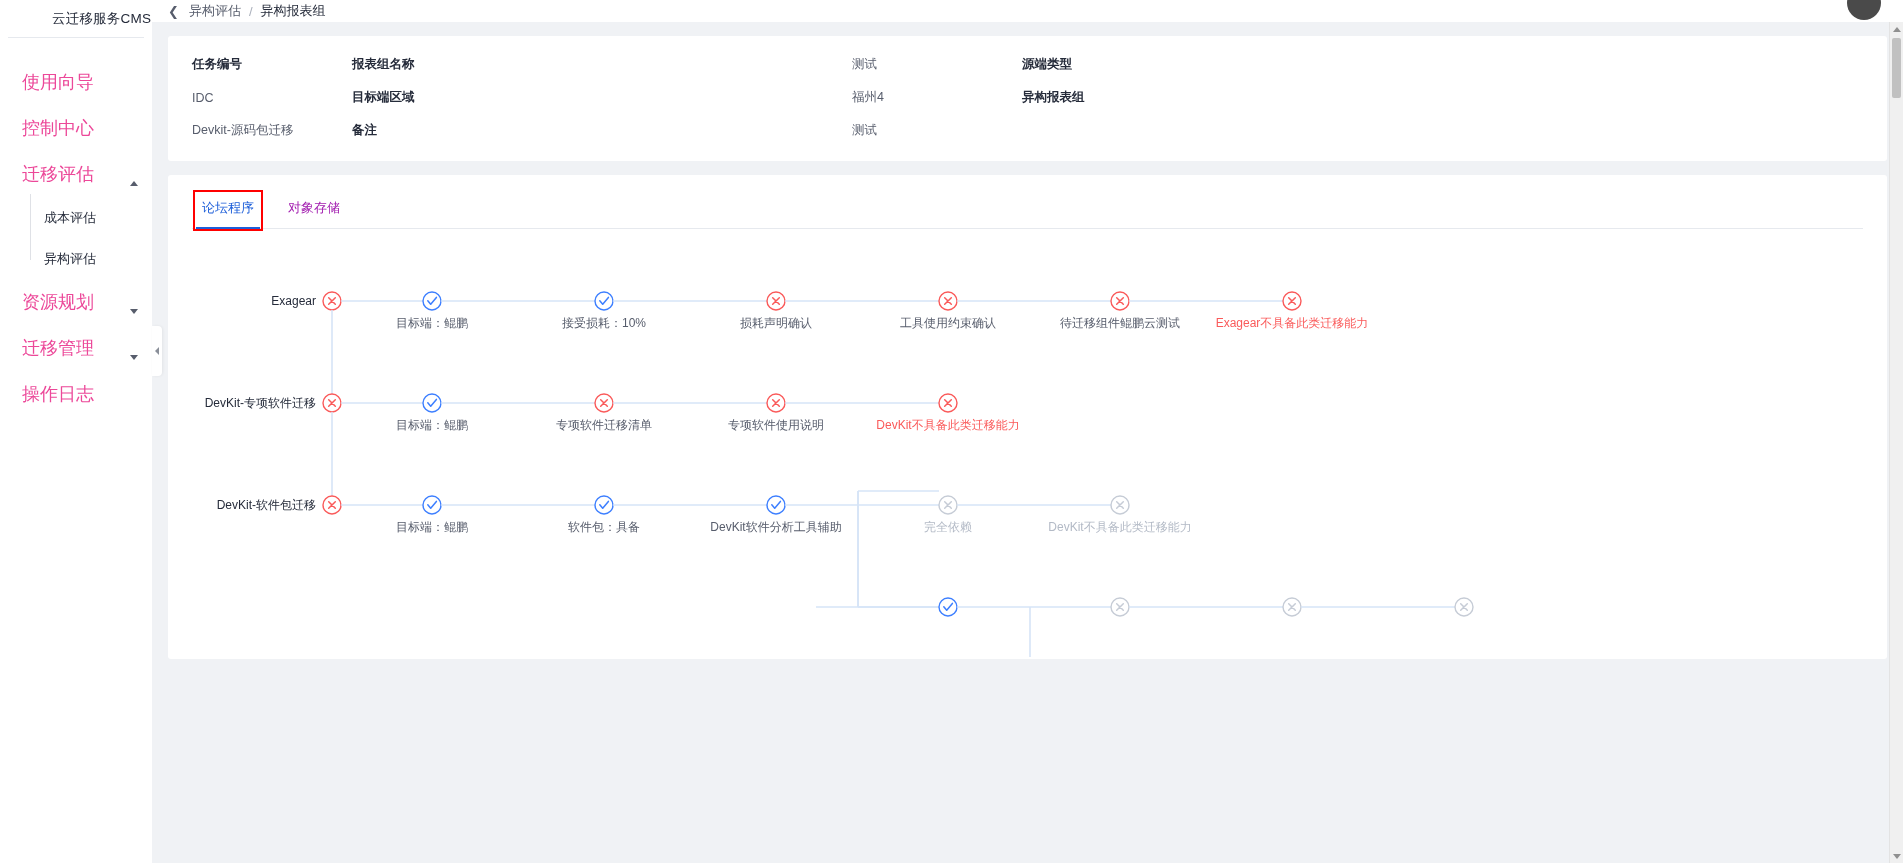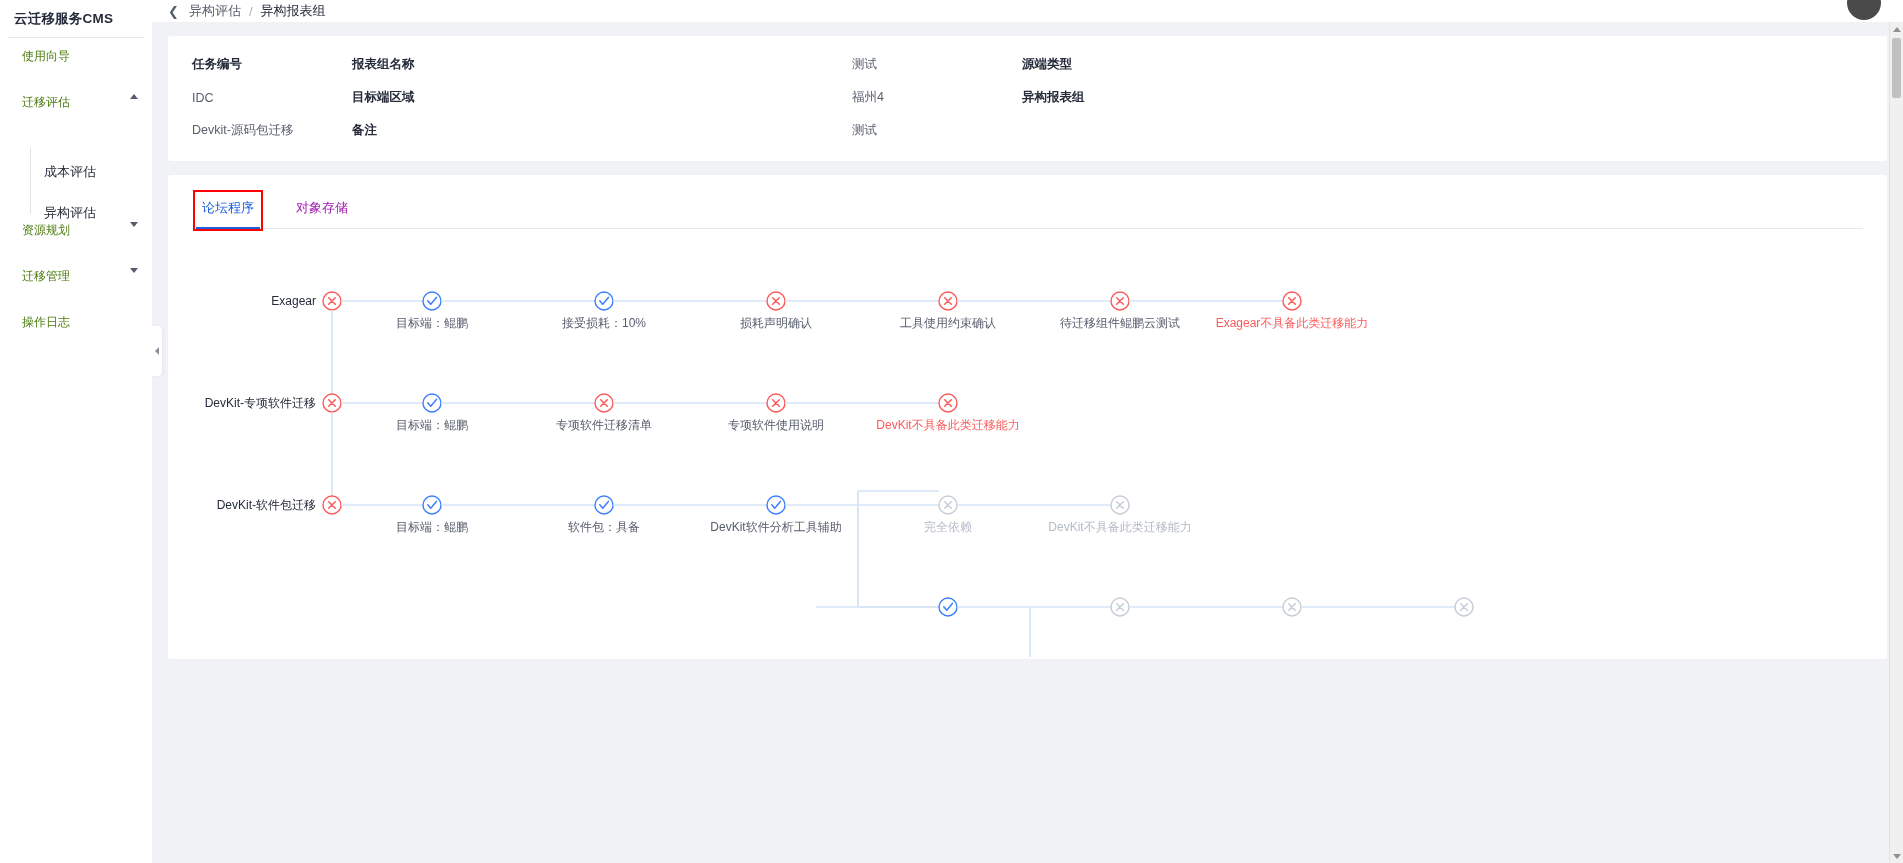--- a/index.html
+++ b/index.html
@@ -18,32 +18,33 @@
     width: 152px; flex: 0 0 152px;
     background: #ffffff;
     height: 863px;
     position: relative;
     z-index: 5;
   }
   .brand {
     height: 37px;
     display: flex; align-items: center;
     padding-left: 14px;
-    font-size: 13.5px; font-weight: bold;
+    font-size: 13.5px; font-weight: normal;
     color: #252b3a;
     letter-spacing: .2px;
+    margin-left: 38px;
   }
   .brand-divider { height: 1px; background: #e6e9ee; margin: 0 8px; }
   .nav { padding-top: 10px; }
   .nav-item {
     height: 46px;
-    display: flex; align-items: flex-start;
+    display: flex; align-items: flex-end;
     padding: 0 14px 0 22px;
-    font-size: 12px;
-    color: #4d7c0f;
+    font-size: 18px;
+    color: #ec4899;
     cursor: pointer;
     position: relative;
     white-space: nowrap;
   }
   .nav-label { flex: 1; }
   .caret {
     width: 0; height: 0;
     border-left: 4px solid transparent;
     border-right: 4px solid transparent;
     margin-left: 6px;
@@ -150,21 +151,21 @@
     row-gap: 16px;
     align-items: center;
   }
   .info-key { font-size: 12.5px; font-weight: bold; color: #252b3a; }
   .info-val { font-size: 12.5px; color: #575d6c; }
 
   
   .tabcard { padding: 18px 24px 0 24px; min-height: 480px; }
   .tabs {
     display: flex; align-items: flex-end;
-    gap: 30px;
+    gap: 22px;
     border-bottom: 1px solid #e6e9ee;
     padding-left: 4px;
     position: relative;
   }
   .tab {
     font-size: 13px; color: #a21caf;
     padding: 6px 6px 11px 6px;
     cursor: pointer; position: relative;
   }
   .tab.active { color: #1e5fd9; }
@@ -221,20 +222,23 @@
 
   <aside class="sidebar">
     <div class="brand">云迁移服务CMS</div>
     <div class="brand-divider"></div>
     <nav class="nav">
 
       <div class="nav-item">
         <span class="nav-label">使用向导</span>
       </div>
 
+      <div class="nav-item">
+        <span class="nav-label">控制中心</span>
+      </div>
 
       <div class="nav-item">
         <span class="nav-label">迁移评估</span>
         <span class="caret up"></span>
       </div>
 
       <div class="subnav">
         <div class="subnav-item">
           <span>成本评估</span>
         </div>

